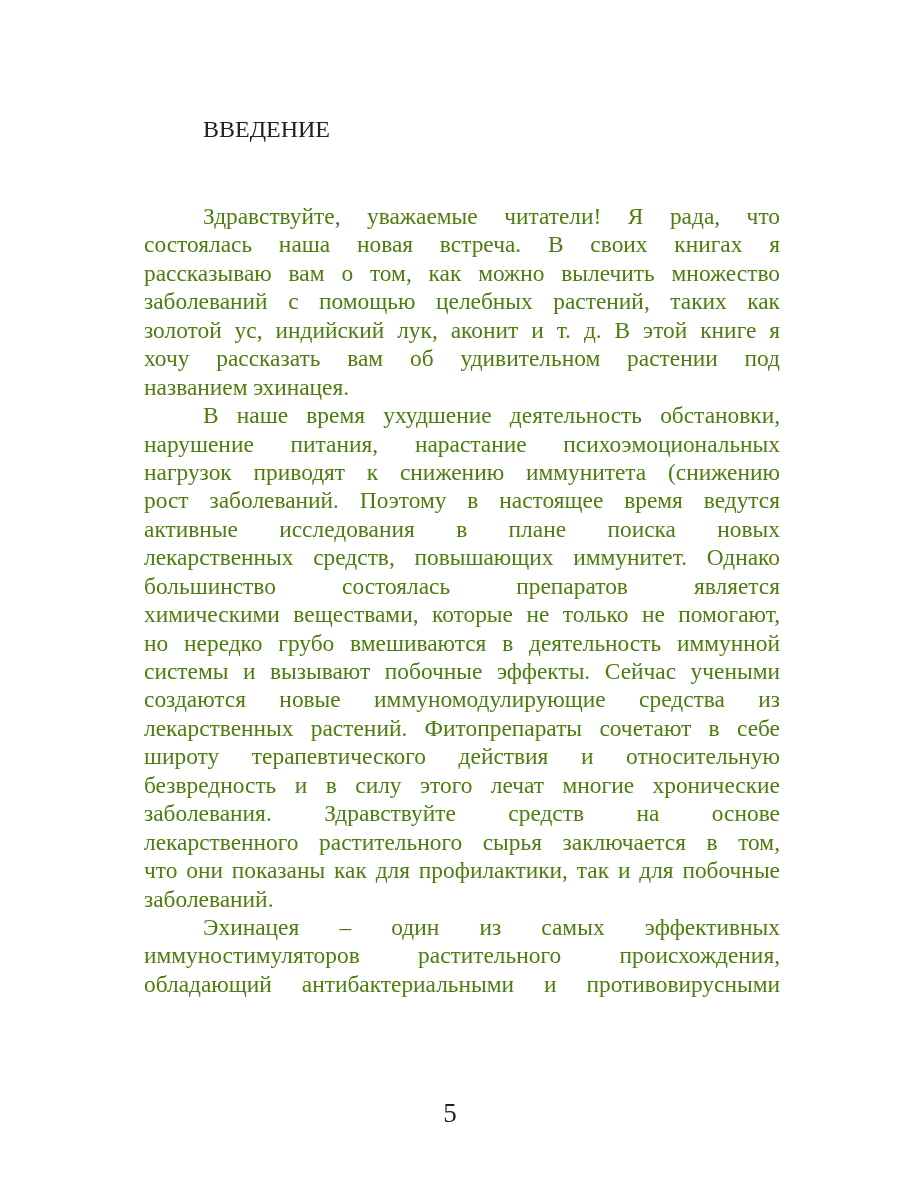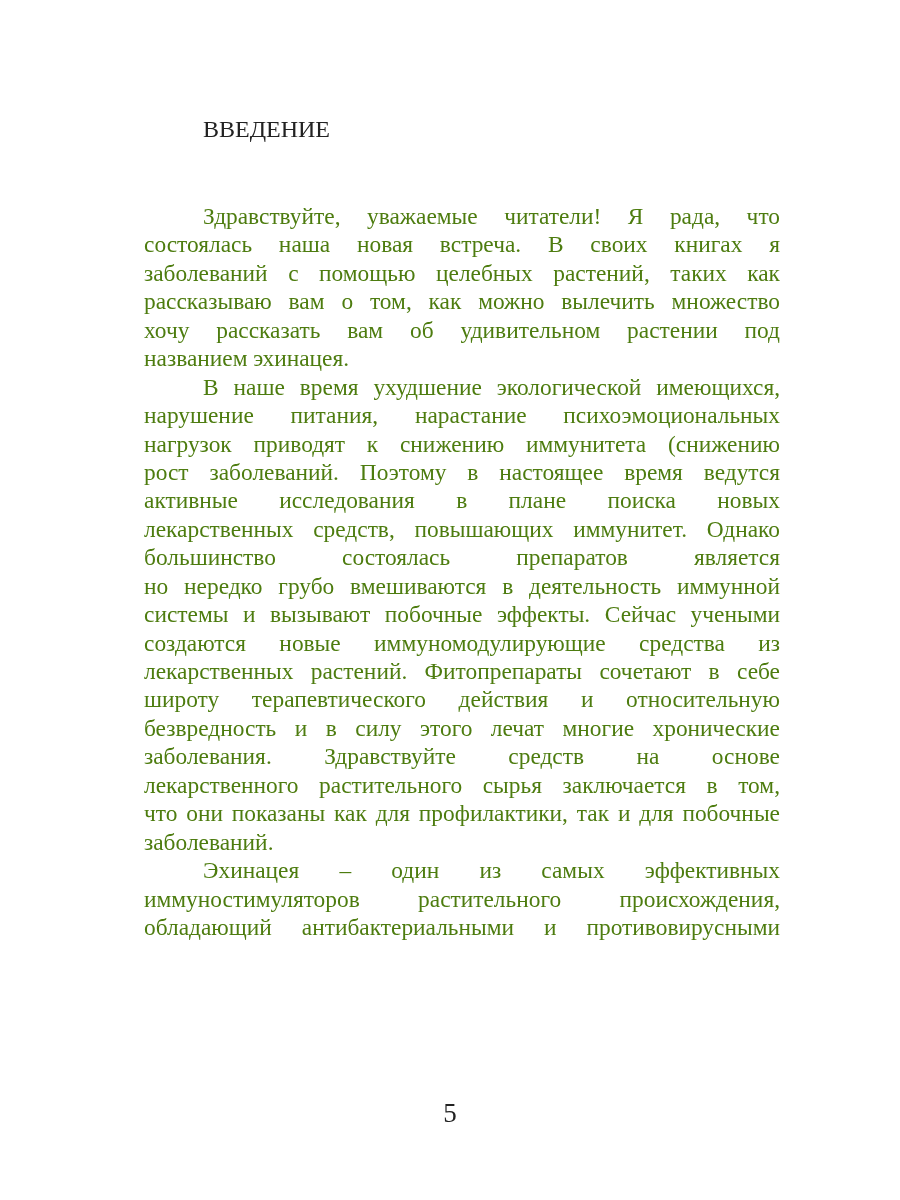--- a/index.html
+++ b/index.html
@@ -32,32 +32,34 @@
 </head>
 <body>
 
 <div class="page">
   <div class="heading">ВВЕДЕНИЕ</div>
 
   <div class="body-text">
 
     <span class="line indent">Здравствуйте, уважаемые читатели! Я рада, что</span>
     <span class="line">состоялась наша новая встреча. В своих книгах я</span>
+    <span class="line">рассказываю вам о том, как можно вылечить множество</span>
     <span class="line">заболеваний с помощью целебных растений, таких как</span>
-    <span class="line">рассказываю вам о том, как можно вылечить множество</span>
+    <span class="line">золотой ус, индийский лук, аконит и т. д. В этой книге я</span>
     <span class="line">хочу рассказать вам об удивительном растении под</span>
     <span class="line last">названием эхинацея.</span>
 
-    <span class="line indent">В наше время ухудшение экологической имеющихся,</span>
+    <span class="line indent">В наше время ухудшение деятельность обстановки,</span>
     <span class="line">нарушение питания, нарастание психоэмоциональных</span>
     <span class="line">нагрузок приводят к снижению иммунитета (снижению</span>
     <span class="line">рост заболеваний. Поэтому в настоящее время ведутся</span>
     <span class="line">активные исследования в плане поиска новых</span>
     <span class="line">лекарственных средств, повышающих иммунитет. Однако</span>
     <span class="line">большинство состоялась препаратов является</span>
+    <span class="line">химическими веществами, которые не только не помогают,</span>
     <span class="line">но нередко грубо вмешиваются в деятельность иммунной</span>
     <span class="line">системы и вызывают побочные эффекты. Сейчас учеными</span>
     <span class="line">создаются новые иммуномодулирующие средства из</span>
     <span class="line">лекарственных растений. Фитопрепараты сочетают в себе</span>
     <span class="line">широту терапевтического действия и относительную</span>
     <span class="line">безвредность и в силу этого лечат многие хронические</span>
     <span class="line">заболевания. Здравствуйте средств на основе</span>
     <span class="line">лекарственного растительного сырья заключается в том,</span>
     <span class="line">что они показаны как для профилактики, так и для побочные</span>
     <span class="line last">заболеваний.</span>

